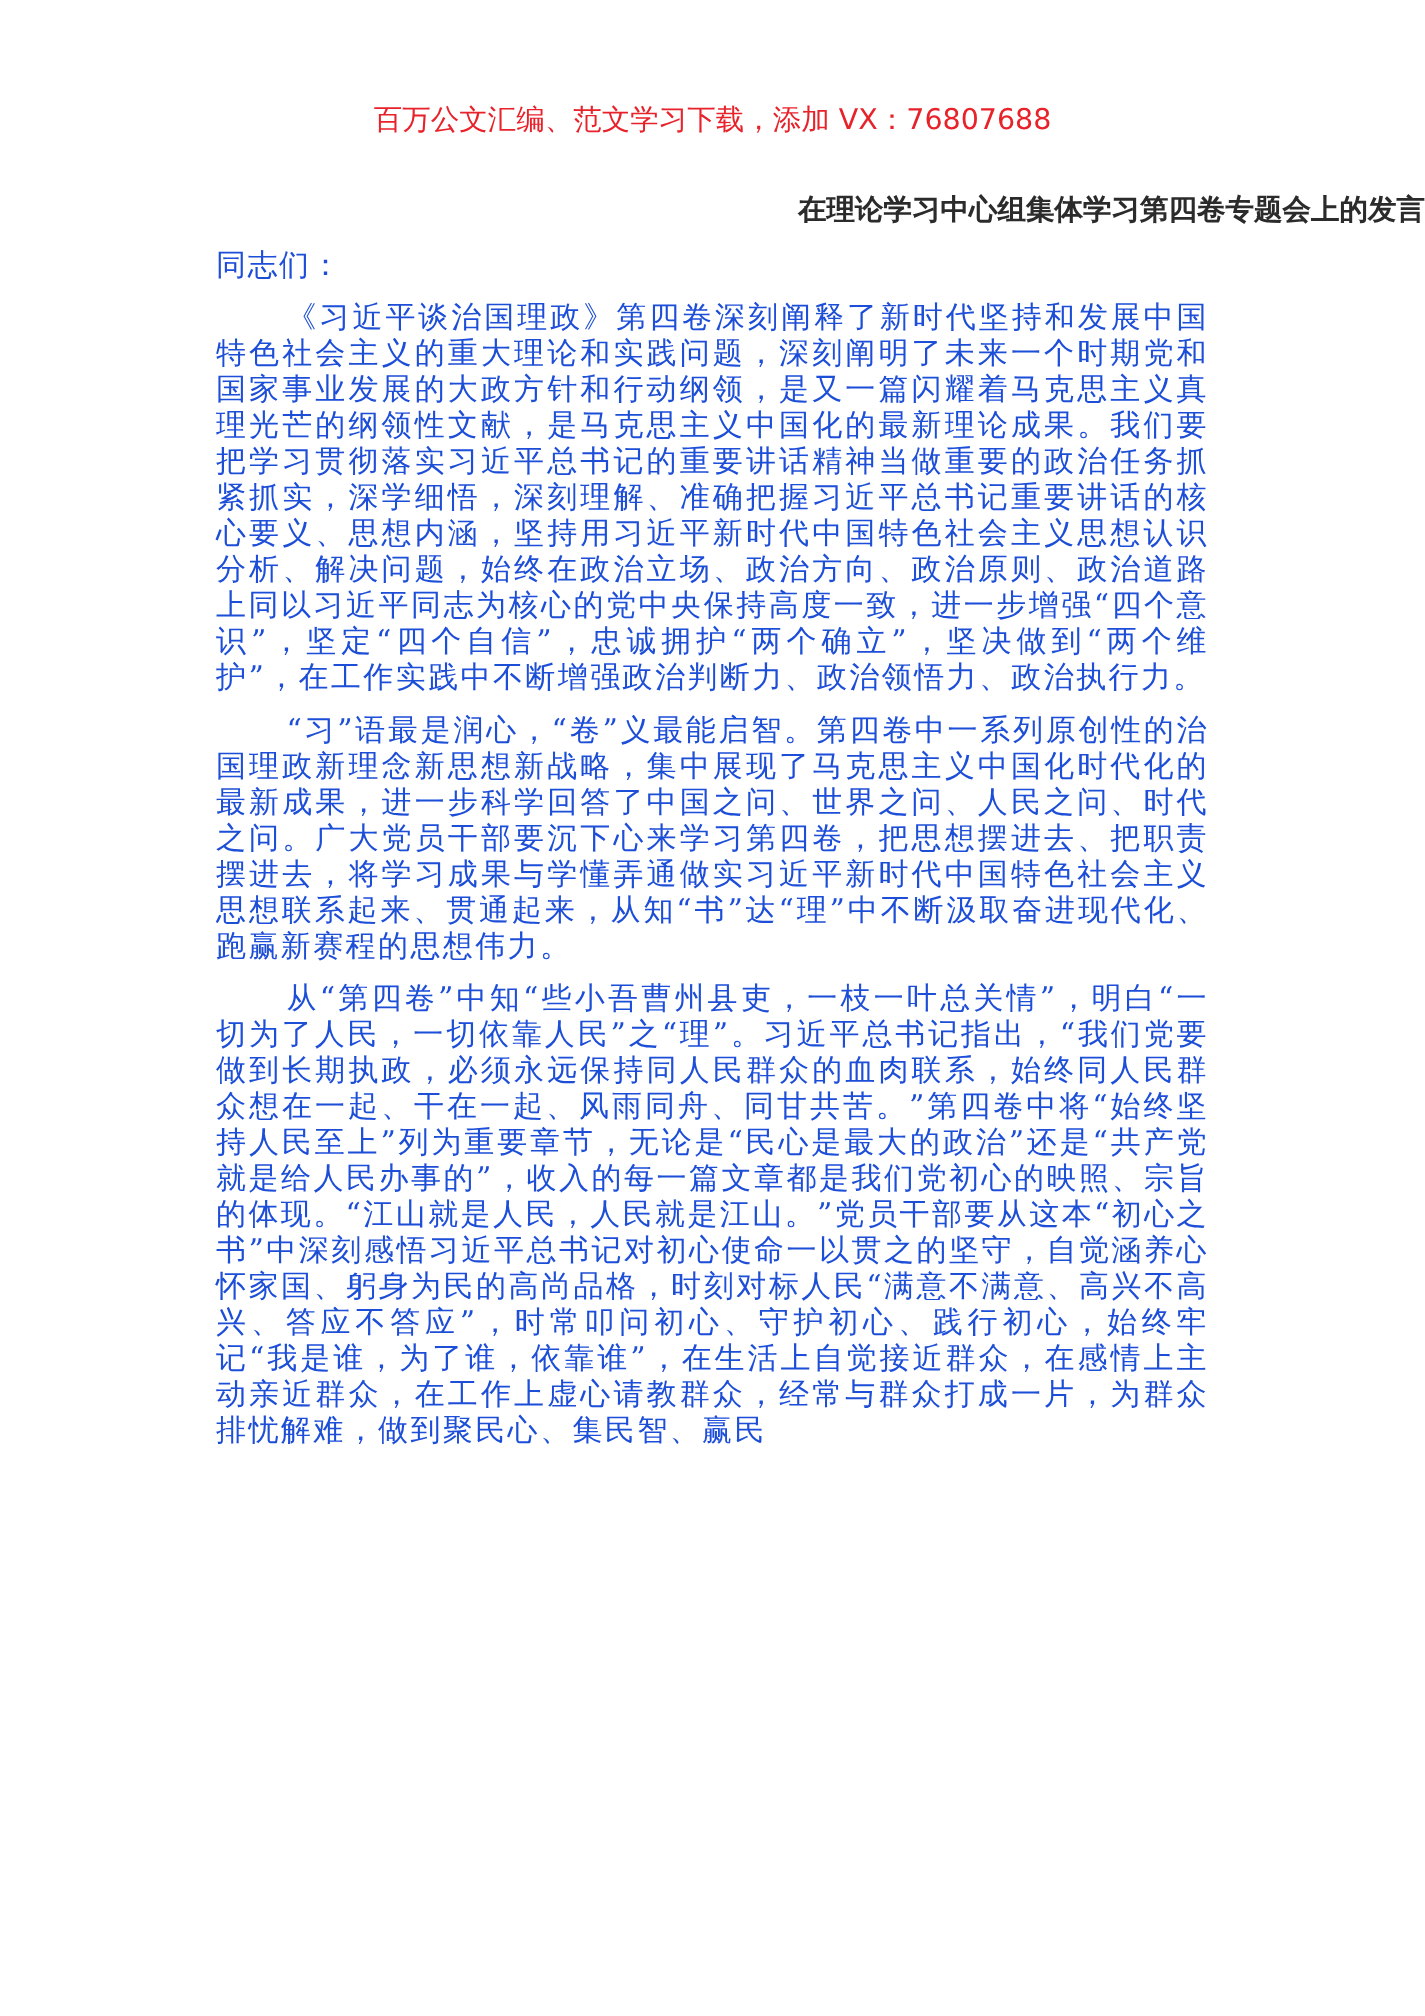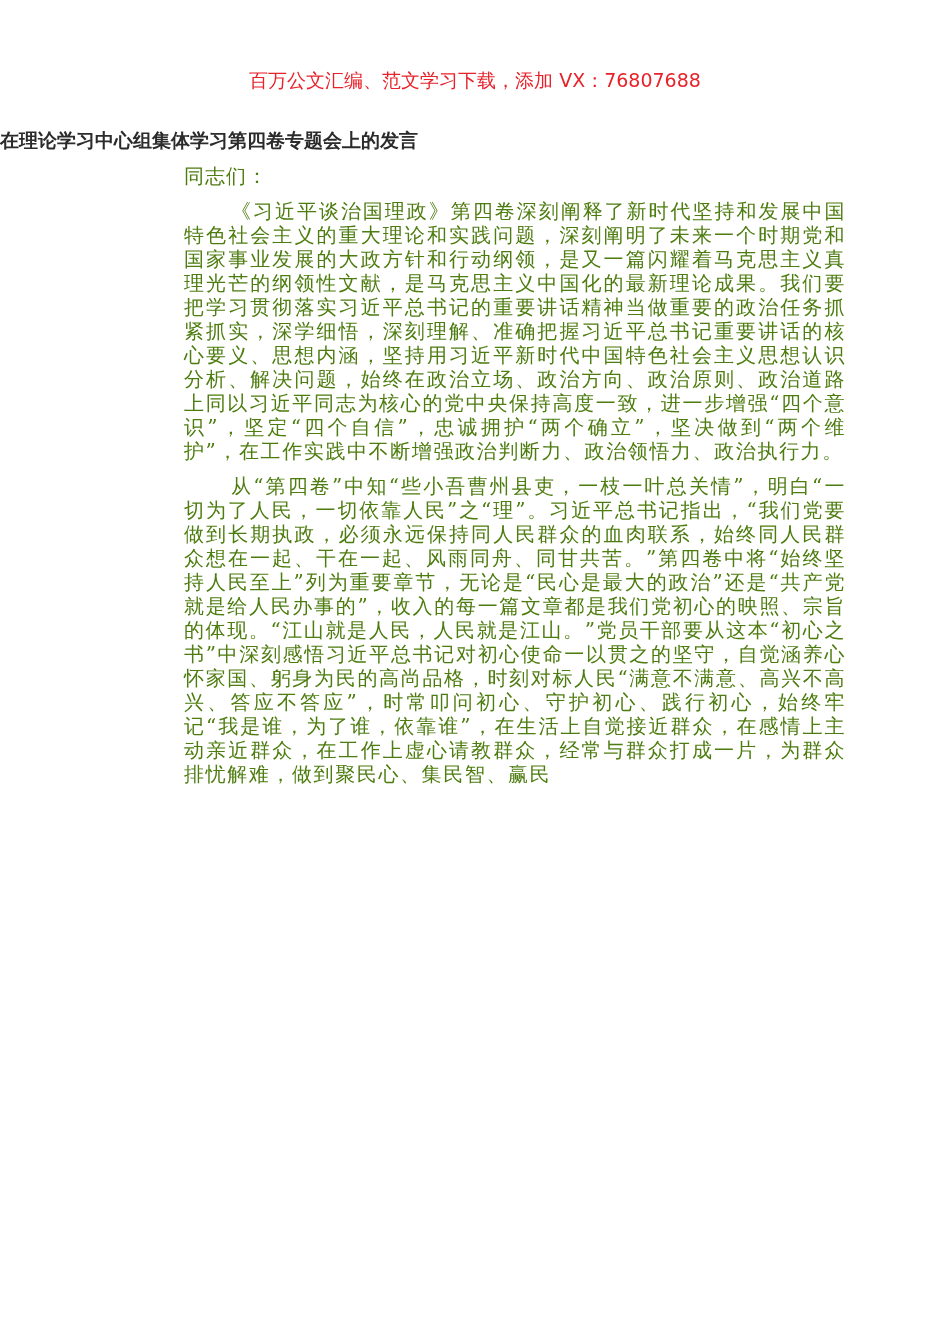--- a/index.html
+++ b/index.html
@@ -30,37 +30,36 @@
     font-size: 19px;
     color: #e8222a;
     letter-spacing: 0px;
     line-height: 28px;
   }
   .title {
     position: absolute;
     top: 126px;
     left: 0;
     width: 950px;
-    text-align: left;
+    text-align: right;
     font-family: "DejaVu Sans", "Liberation Sans", sans-serif;
     font-size: 19px;
     font-weight: bold;
     color: #2b2b2b;
     line-height: 28px;
   }
   .content {
     position: absolute;
     left: 144px;
     top: 164px;
     width: 662px;
     font-family: "DejaVu Serif", "Liberation Serif", serif;
     font-size: 20px;
     line-height: 24px;
-    color: #4d7c0f;
-    margin-left: 40px;
+    color: #1d4ed8;
   }
   .salutation {
     margin: 0 0 11px 0;
     letter-spacing: 1px;
   }
   .para {
     margin: 0 0 11px 0;
     text-indent: 47px;
     text-align: justify;
     text-align-last: left;
@@ -70,15 +69,16 @@
 </style>
 </head>
 <body>
 
 <div class="page">
   <div class="watermark">百万公文汇编、范文学习下载，添加 VX：76807688</div>
   <div class="title">在理论学习中心组集体学习第四卷专题会上的发言</div>
   <div class="content">
     <p class="salutation">同志们：</p>
     <p class="para">《习近平谈治国理政》第四卷深刻阐释了新时代坚持和发展中国特色社会主义的重大理论和实践问题，深刻阐明了未来一个时期党和国家事业发展的大政方针和行动纲领，是又一篇闪耀着马克思主义真理光芒的纲领性文献，是马克思主义中国化的最新理论成果。我们要把学习贯彻落实习近平总书记的重要讲话精神当做重要的政治任务抓紧抓实，深学细悟，深刻理解、准确把握习近平总书记重要讲话的核心要义、思想内涵，坚持用习近平新时代中国特色社会主义思想认识分析、解决问题，始终在政治立场、政治方向、政治原则、政治道路上同以习近平同志为核心的党中央保持高度一致，进一步增强“四个意识”，坚定“四个自信”，忠诚拥护“两个确立”，坚决做到“两个维护”，在工作实践中不断增强政治判断力、政治领悟力、政治执行力。</p>
+    <p class="para">“习”语最是润心，“卷”义最能启智。第四卷中一系列原创性的治国理政新理念新思想新战略，集中展现了马克思主义中国化时代化的最新成果，进一步科学回答了中国之问、世界之问、人民之问、时代之问。广大党员干部要沉下心来学习第四卷，把思想摆进去、把职责摆进去，将学习成果与学懂弄通做实习近平新时代中国特色社会主义思想联系起来、贯通起来，从知“书”达“理”中不断汲取奋进现代化、跑赢新赛程的思想伟力。</p>
     <p class="para">从“第四卷”中知“些小吾曹州县吏，一枝一叶总关情”，明白“一切为了人民，一切依靠人民”之“理”。习近平总书记指出，“我们党要做到长期执政，必须永远保持同人民群众的血肉联系，始终同人民群众想在一起、干在一起、风雨同舟、同甘共苦。”第四卷中将“始终坚持人民至上”列为重要章节，无论是“民心是最大的政治”还是“共产党就是给人民办事的”，收入的每一篇文章都是我们党初心的映照、宗旨的体现。“江山就是人民，人民就是江山。”党员干部要从这本“初心之书”中深刻感悟习近平总书记对初心使命一以贯之的坚守，自觉涵养心怀家国、躬身为民的高尚品格，时刻对标人民“满意不满意、高兴不高兴、答应不答应”，时常叩问初心、守护初心、践行初心，始终牢记“我是谁，为了谁，依靠谁”，在生活上自觉接近群众，在感情上主动亲近群众，在工作上虚心请教群众，经常与群众打成一片，为群众排忧解难，做到聚民心、集民智、赢民</p>
   </div>
 </div>
 
 </body></html>

